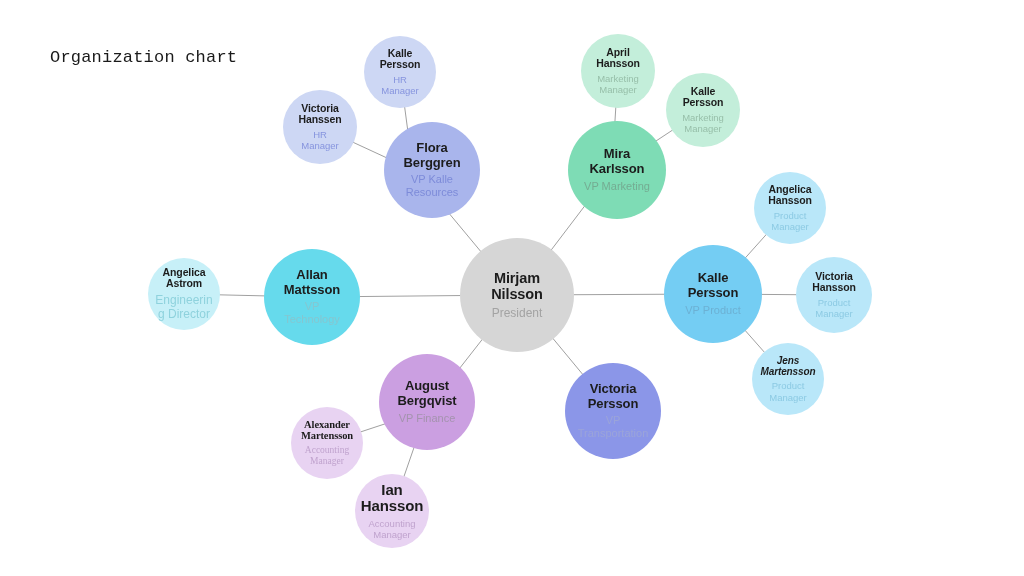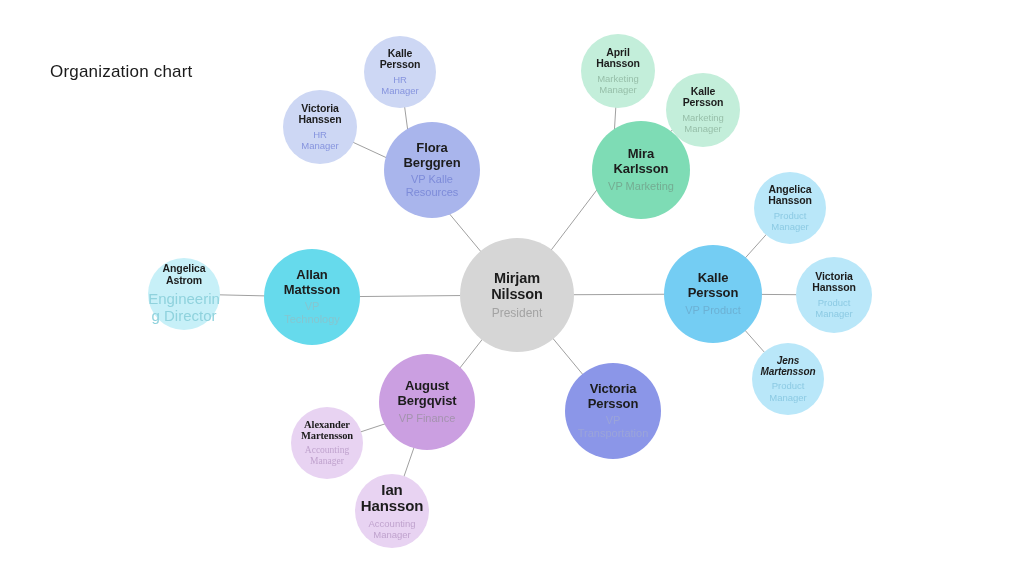--- a/index.html
+++ b/index.html
@@ -6,21 +6,21 @@
   .slide {
     position:relative; width:1024px; height:576px; background:#ffffff;
     font-family:"Liberation Sans","DejaVu Sans",sans-serif; overflow:hidden;
   }
   .links-svg { position:absolute; left:0; top:0; width:1024px; height:576px; }
   .title-block { position:absolute; left:50px; top:40px; }
   .brand {
     font-size:34px; font-weight:400; letter-spacing:1px; color:#0d0d0d; line-height:1.05;
   }
   .slide-subtitle {
-    font-size:17px; font-weight:400; color:#1a1a1a; margin-top:22px; letter-spacing:0.2px;
+    font-size:17px; font-weight:400; color:#1a1a1a; margin-top:8px; letter-spacing:0.2px;font-family:Liberation Mono, monospace;
   }
   .node {
     position:absolute; border-radius:50%;
     display:flex; flex-direction:column; align-items:center; justify-content:center;
     text-align:center;
   }
   .node-name { font-weight:700; color:#1c1c1c; line-height:1.12; letter-spacing:-0.1px; }
   .node-title { line-height:1.18; margin-top:3px; font-weight:400; }
 </style>
 </head>
@@ -89,21 +89,21 @@
         <div class="node-title" style="font-size: 9.5px; color: rgb(151, 191, 169);">
           <div>Marketing</div>
           <div>Manager</div>
         </div>
       </div>
       <div class="node" style="left: 148px; top: 258px; height: 72px; width: 72px; background: rgb(199, 240, 248);">
         <div class="node-name" style="font-size: 10.5px; color: rgb(28, 28, 28);">
           <div>Angelica</div>
           <div>Astrom</div>
         </div>
-        <div class="node-title" style="font-size: 15px; color: rgb(143, 210, 221);">
+        <div class="node-title" style="font-size: 12px; color: rgb(143, 210, 221);">
           <div>Engineerin</div>
           <div>g Director</div>
         </div>
       </div>
       <div class="node" style="left: 754px; top: 172px; height: 72px; width: 72px; background: rgb(185, 231, 249);">
         <div class="node-name" style="font-size: 10.5px; color: rgb(28, 28, 28);">
           <div>Angelica</div>
           <div>Hansson</div>
         </div>
         <div class="node-title" style="font-size: 9.5px; color: rgb(140, 202, 227);">
@@ -153,21 +153,21 @@
       <div class="node" style="left: 384px; top: 122px; height: 96px; width: 96px; background: rgb(169, 181, 236);">
         <div class="node-name" style="font-size: 13px; color: rgb(28, 28, 28);">
           <div>Flora</div>
           <div>Berggren</div>
         </div>
         <div class="node-title" style="font-size: 11px; color: rgb(125, 139, 217);">
           <div>VP Kalle</div>
           <div>Resources</div>
         </div>
       </div>
-      <div class="node" style="left: 592px; top: 121px; height: 98px; width: 98px; background: rgb(126, 220, 181);">
+      <div class="node" style="left: 568px; top: 121px; height: 98px; width: 98px; background: rgb(126, 220, 181);">
         <div class="node-name" style="font-size: 13px; color: rgb(28, 28, 28);">
           <div>Mira</div>
           <div>Karlsson</div>
         </div>
         <div class="node-title" style="font-size: 11px; color: rgb(116, 172, 146);">
           <div>VP Marketing</div>
         </div>
       </div>
       <div class="node" style="left: 264px; top: 249px; height: 96px; width: 96px; background: rgb(102, 218, 236);">
         <div class="node-name" style="font-size: 13px; color: rgb(28, 28, 28);">

